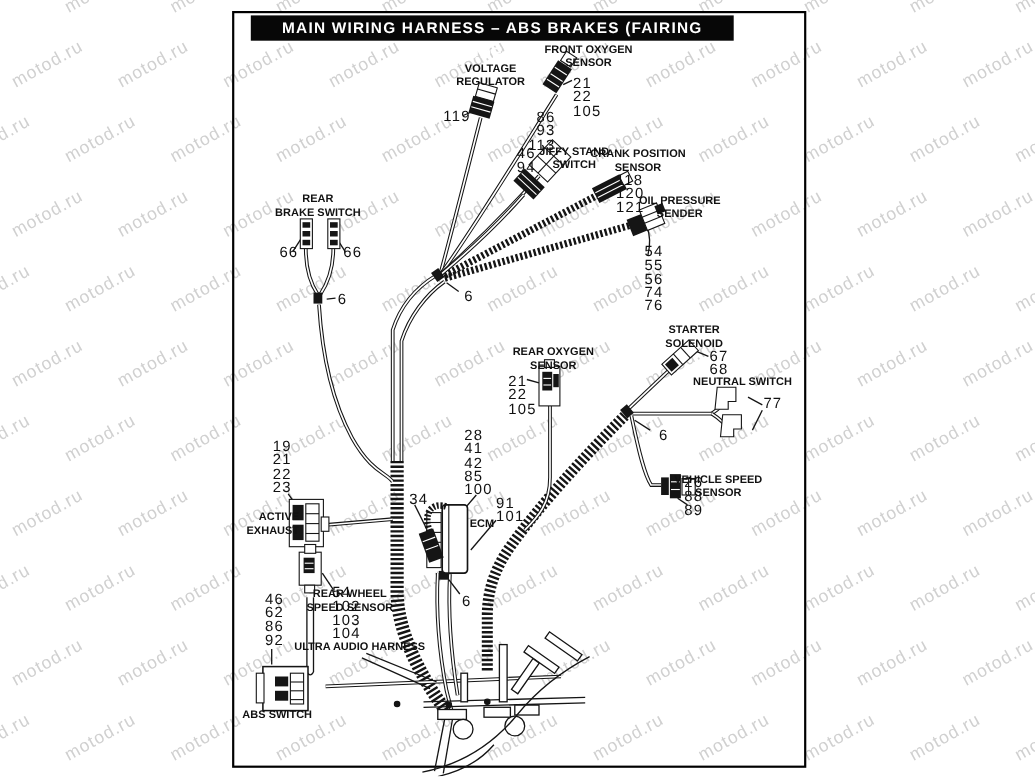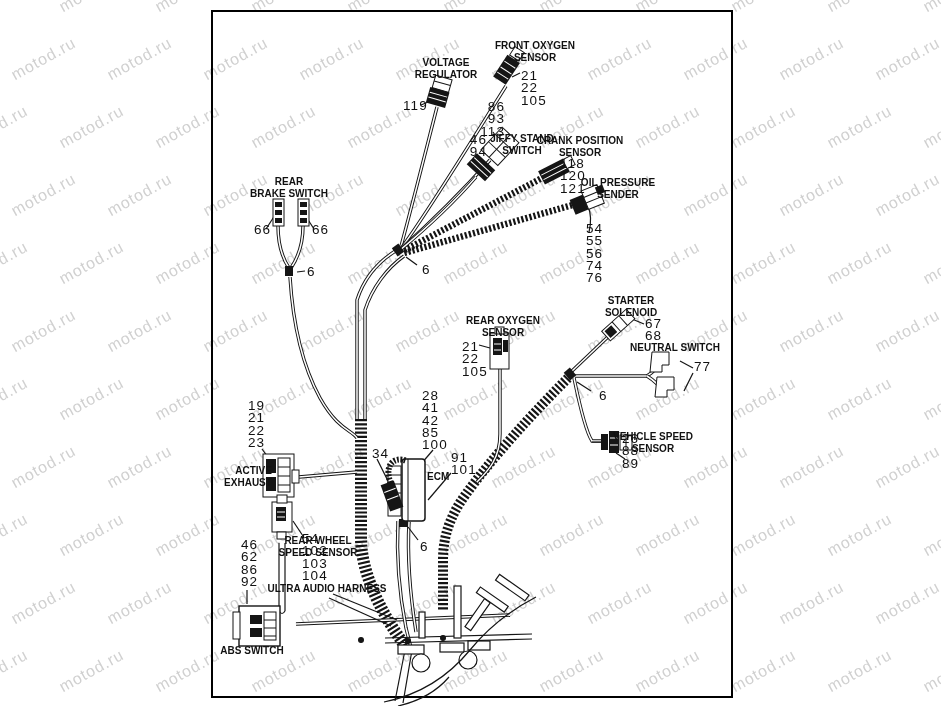--- a/index.html
+++ b/index.html
@@ -395,20 +395,21 @@
       <circle cx="421" cy="663" r="9" fill="#fff"></circle>
         <circle cx="468" cy="660" r="9" fill="#fff"></circle>
       <circle cx="408" cy="641" r="2.4" fill="#151515"></circle>
         <circle cx="443" cy="638" r="2.4" fill="#151515"></circle>
       <circle cx="361" cy="640" r="2.4" fill="#151515"></circle>
       <path d="M384,702 C424,694 452,672 470,650 C488,628 511,610 536,597"></path>
       <path d="M398,706 C420,701 437,691 449,677"></path>
     </g>
   </svg>
 
+  <div class="title">MAIN WIRING  HARNESS – ABS BRAKES (FAIRING MODELS)</div>
 
   <div class="lbl" style="left:535px;top:40px;">FRONT OXYGEN
 SENSOR</div>
   <div class="lbl" style="left:446px;top:57px;">VOLTAGE
 REGULATOR</div>
   <div class="lbl" style="left:522px;top:118px;margin-top:15px;">JIFFY STAND
 SWITCH</div>
   <div class="lbl" style="left:580px;top:135px;">CRANK POSITION
 SENSOR</div>
   <div class="lbl" style="left:618px;top:177px;">OIL PRESSURE

